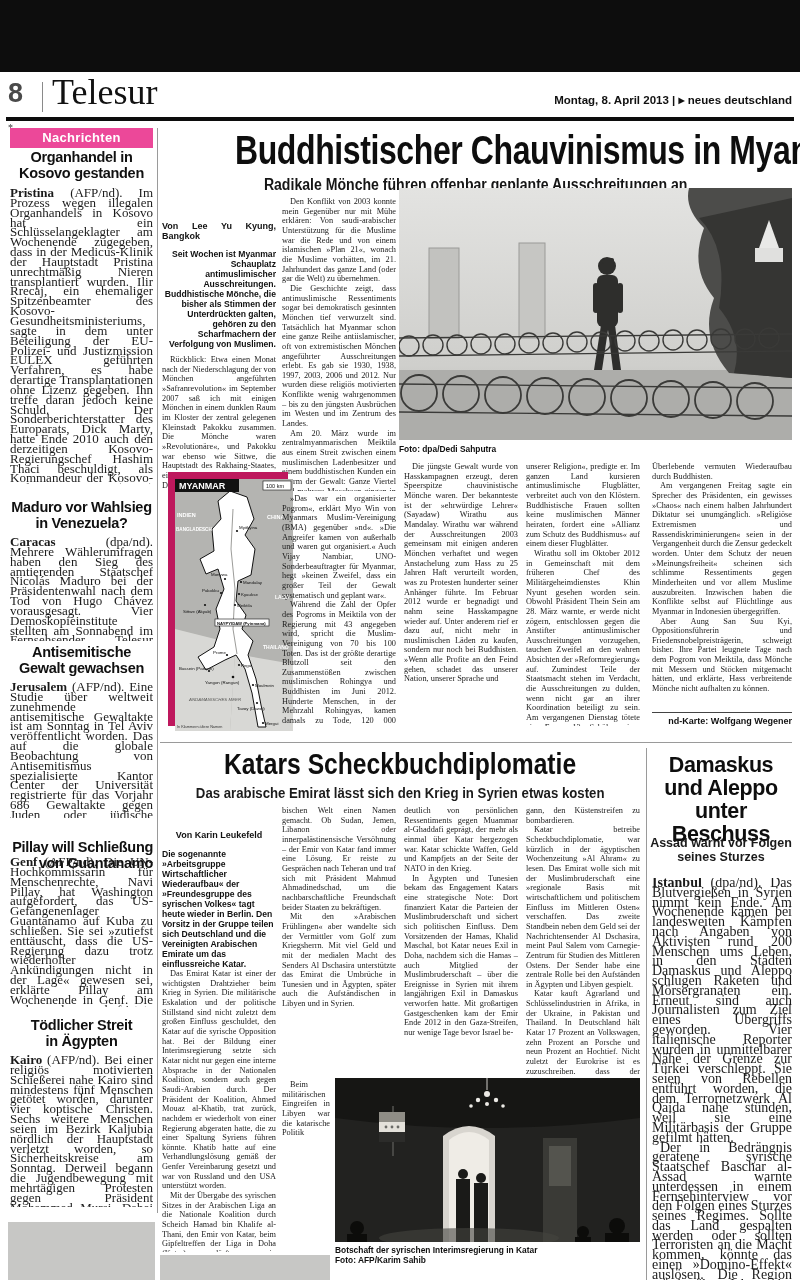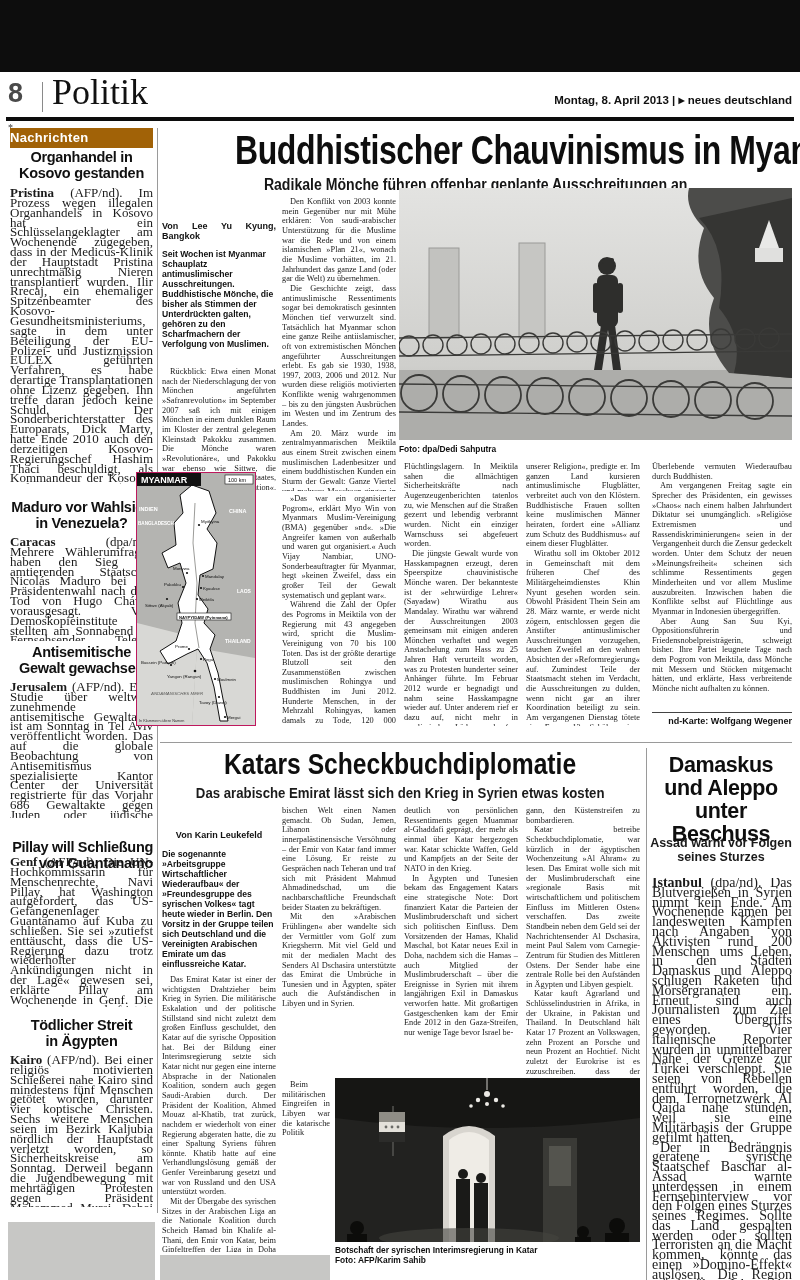--- a/index.html
+++ b/index.html
@@ -13,22 +13,22 @@
   .mh-bar{left:42px;top:82px;width:1px;height:30px;background:#8a8a8a;}
   .mh-title{left:52px;top:72px;font:400 36px/40px "Liberation Serif",serif;color:#111;}
   .mh-date{right:8px;top:94px;font:bold 11.5px "Liberation Sans",sans-serif;color:#111;}
   .mh-date .tri{font-size:8px;vertical-align:1px;}
   .rule-thick{left:6px;top:117px;width:788px;height:3.5px;background:#0c0c0c;}
   .star{left:8px;top:122px;font:10px "Liberation Serif",serif;color:#333;}
   
   .v-rule{width:1px;background:#9a9a9a;}
   .h-rule{height:1px;background:#9a9a9a;}
   
-  .rail-box{left:10px;top:128px;width:143px;height:20px;background:#a16207;
-            font:bold 13px/20px "Liberation Sans",sans-serif;color:#fff;letter-spacing:.3px;}
+  .rail-box{left:10px;top:128px;width:143px;height:20px;background:#ec4899;
+            font:bold 13px/20px "Liberation Sans",sans-serif;color:#fff;text-align:center;letter-spacing:.3px;}
   .rail-h{font:bold 14.5px/15.5px "Liberation Sans",sans-serif;text-align:center;color:#101010;
           white-space:pre-line;letter-spacing:-.3px;width:143px;left:10px;}
   .rail-b{left:10px;width:143px;font-size:13px;line-height:9.85px;text-align:justify;overflow:hidden;}
   .loc{font-weight:bold;}
   p{margin:0;}
   p.ind{text-indent:8px;}
   .ad-box{left:8px;top:1222px;width:147px;height:58px;background:#c7c7c5;}
   .ad-strip{left:160px;top:1255px;width:170px;height:25px;background:#c7c7c5;}
   
   .m-head{left:156px;top:128px;width:640px;text-align:center;font:bold 40px/44px "Liberation Sans",sans-serif;
@@ -51,21 +51,21 @@
   .d-sub{left:650px;top:836px;width:142px;text-align:center;font:bold 12.5px/14px "Liberation Sans",sans-serif;}
   svg text{font-family:"Liberation Sans",sans-serif;}
 </style>
 </head>
 <body>
 
 <div class="abs topbar"></div>
 
 <div class="abs mh-num">8</div>
 <div class="abs mh-bar"></div>
-<div class="abs mh-title">Politik</div>
+<div class="abs mh-title">Telesur</div>
 <div class="abs mh-date">
   <span>Montag, 8. April 2013</span>
   <span> | </span><span class="tri">▶</span>
   <span>neues deutschland</span>
 </div>
 <div class="abs rule-thick"></div>
 <div class="abs star">*</div>
 
 <div class="abs v-rule" style="left:157px;top:128px;height:1085px;"></div>
 <div class="abs h-rule" style="left:160px;top:742px;width:632px;"></div>
@@ -104,21 +104,21 @@
 </div>
 
 <div class="abs ad-box"></div>
 <div class="abs ad-strip"></div>
 
 <div class="abs m-head"><span>Buddhistischer Chauvinismus in Myanmar</span></div>
 <div class="abs m-sub"><span>Radikale Mönche führen offenbar geplante Ausschreitungen an</span></div>
 
 <div class="abs bodycol" style="left:162px;top:197px;width:114px;height:294px;">
   <p class="byline" style="margin-bottom:8px;">Von Lee Yu Kyung, Bangkok</p>
-  <p class="lead" style="margin-bottom:18px;">Seit Wochen ist Myanmar Schauplatz antimuslimischer Ausschreitungen. Buddhistische Mönche, die bisher als Stimmen der Unterdrückten galten, gehören zu den Scharfmachern der Verfolgung von Muslimen.</p>
+  <p class="lead" style="margin-bottom:6px;text-align:right;">Seit Wochen ist Myanmar Schauplatz antimuslimischer Ausschreitungen. Buddhistische Mönche, die bisher als Stimmen der Unterdrückten galten, gehören zu den Scharfmachern der Verfolgung von Muslimen.</p>
   <p class="ind">Rückblick: Etwa einen Monat nach der Niederschlagung der von Mönchen angeführten »Safranrevolution« im September 2007 saß ich mit einigen Mönchen in einem dunklen Raum im Kloster der zentral gelegenen Kleinstadt Pakokku zusammen. Die Mönche waren »Revolutionäre«, und Pakokku war ebenso wie Sittwe, die Hauptstadt des Rakhaing-Staates, eine Hochburg der »Revolution«. Die Mönche hatten Gewehrkugeln getrotzt und damit anderen Städten ein Beispiel gegeben. »Es war Rakhaing, dass wir die Armeefahrzeuge angriffen«, sagte einer der Mönche stolz. »Die Armee hatte Klostergebäude beschossen, als es 2003 hier Zusammenstöße mit Muslimen gab.«</p>
 </div>
 
 <div class="abs bodycol" style="left:282px;top:197px;width:114px;height:294px;">
   <p class="ind">Den Konflikt von 2003 konnte mein Gegenüber nur mit Mühe erklären: Von saudi-arabischer Unterstützung für die Muslime war die Rede und von einem islamischen »Plan 21«, wonach die Muslime vorhätten, im 21. Jahrhundert das ganze Land (oder gar die Welt) zu übernehmen.</p>
   <p class="ind">Die Geschichte zeigt, dass antimuslimische Ressentiments sogar bei demokratisch gesinnten Mönchen tief verwurzelt sind. Tatsächlich hat Myanmar schon eine ganze Reihe antiislamischer, oft von extremistischen Mönchen angeführter Ausschreitungen erlebt. Es gab sie 1930, 1938, 1997, 2003, 2006 und 2012. Nur wurden diese religiös motivierten Konflikte wenig wahrgenommen – bis zu den jüngsten Ausbrüchen im Westen und im Zentrum des Landes.</p>
   <p class="ind">Am 20. März wurde im zentralmyanmarischen Meiktila aus einem Streit zwischen einem muslimischen Ladenbesitzer und einem buddhistischen Kunden ein Sturm der Gewalt: Ganze Viertel und mehrere Moscheen gingen in Flammen auf, nach UN-Angaben flohen mehr als 12 000 Menschen aus der Stadt.</p>
 </div>
 
 <div class="abs" style="left:399px;top:188px;width:393px;height:252px;">
@@ -180,21 +180,21 @@
       </g>
       <line x1="0" y1="196" x2="393" y2="200"></line>
       <line x1="0" y1="224" x2="393" y2="228"></line>
     </g>
   </svg>
 </div>
 <div class="abs caption" style="left:399px;top:444px;width:393px;">
   <span>Foto: dpa/Dedi Sahputra</span>
 </div>
 
-<div class="abs" style="left:136px;top:472px;width:120px;height:254px;background:#cdcdca;border:1px solid #be185d;box-sizing:border-box;">
+<div class="abs" style="left:168px;top:472px;width:120px;height:254px;background:#cdcdca;border:7px solid #be185d;box-sizing:border-box;">
   <svg width="118" height="252" viewBox="0 0 118 252">
     <rect width="118" height="252" fill="#b4b4b1"></rect>
     <path d="M0,150 L40,160 L60,175 L55,252 L0,252 Z" fill="#d8d8d5"></path>
     <path d="M60,175 L118,185 L118,252 L55,252 Z" fill="#d8d8d5"></path>
     <path d="M55,12 L72,18 L79,40 L70,56 L80,70 L76,96 L63,102 L61,122 L71,136 L67,150 L78,162 L73,176 L81,200 L86,226 L91,248 L83,248 L77,214 L70,190 L61,176 L50,181 L31,191 L23,178 L39,168 L45,150 L41,130 L49,110 L43,90 L31,95 L25,80 L39,72 L37,50 L46,40 L43,22 Z" fill="#ffffff" stroke="#111" stroke-width="1"></path>
     <path d="M58,30 L56,70 L60,110 L58,150 L62,175" stroke="#9c9c99" stroke-width="1" fill="none"></path>
     <rect x="0" y="0" width="64" height="13" fill="#111"></rect>
     <text x="4" y="10" font-size="9" font-weight="bold" fill="#fff">MYANMAR</text>
     <rect x="88" y="2" width="28" height="9" fill="#fff" stroke="#111" stroke-width="0.6"></rect>
     <text x="91" y="9" font-size="5.5" fill="#111">100 km</text>
@@ -238,41 +238,40 @@
     <text x="14" y="222" font-size="4.4" font-style="italic" fill="#5a5a58">ANDAMANISCHES MEER</text>
     <text x="2" y="249" font-size="3.8" fill="#333">In Klammern ältere Namen</text>
   </svg>
 </div>
 
 <div class="abs bodycol" style="left:282px;top:494px;width:114px;height:232px;">
   <p class="ind">»Das war ein organisierter Pogrom«, erklärt Myo Win von Myanmars Muslim-Vereinigung (BMA) gegenüber »nd«. »Die Angreifer kamen von außerhalb und waren gut organisiert.« Auch Vijay Nambiar, UNO-Sonderbeauftragter für Myanmar, hegt »keinen Zweifel, dass ein großer Teil der Gewalt systematisch und geplant war«.</p>
   <p class="ind">Während die Zahl der Opfer des Pogroms in Meiktila von der Regierung mit 43 angegeben wird, spricht die Muslim-Vereinigung von 70 bis 100 Toten. Das ist der größte derartige Blutzoll seit den Zusammenstößen zwischen muslimischen Rohingya und Buddhisten im Juni 2012. Hunderte Menschen, in der Mehrzahl Rohingyas, kamen damals zu Tode, 120 000 Rohingyas leben seither in</p>
 </div>
 <div class="abs bodycol" style="left:404px;top:462px;width:114px;height:264px;">
-  <p>Flüchtlingslagern. In Meiktila sahen die allmächtigen Sicherheitskräfte nach Augenzeugenberichten tatenlos zu, wie Menschen auf die Straßen gezerrt und lebendig verbrannt wurden. Nicht ein einziger Warnschuss sei abgefeuert worden.</p>
   <p class="ind">Die jüngste Gewalt wurde von Hasskampagnen erzeugt, deren Speerspitze chauvinistische Mönche waren. Der bekannteste ist der »ehrwürdige Lehrer« (Sayadaw) Wirathu aus Mandalay. Wirathu war während der Ausschreitungen 2003 gemeinsam mit einigen anderen Mönchen verhaftet und wegen Anstachelung zum Hass zu 25 Jahren Haft verurteilt worden, was zu Protesten hunderter seiner Anhänger führte. Im Februar 2012 wurde er begnadigt und nahm seine Hasskampagne wieder auf. Unter anderem rief er dazu auf, nicht mehr in muslimischen Läden zu kaufen, sondern nur noch bei Buddhisten. »Wenn alle Profite an den Feind gehen, schadet das unserer Nation, unserer Sprache und</p>
 </div>
 <div class="abs bodycol" style="left:526px;top:462px;width:114px;height:264px;">
   <p>unserer Religion«, predigte er. Im ganzen Land kursieren antimuslimische Flugblätter, verbreitet auch von den Klöstern. Buddhistische Frauen sollten keine muslimischen Männer heiraten, fordert eine »Allianz zum Schutz des Buddhismus« auf einem dieser Flugblätter.</p>
   <p class="ind">Wirathu soll im Oktober 2012 in Gemeinschaft mit dem früheren Chef des Militärgeheimdienstes Khin Nyunt gesehen worden sein. Obwohl Präsident Thein Sein am 28. März warnte, er werde nicht zögern, entschlossen gegen die Anstifter antimuslimischer Ausschreitungen vorzugehen, tauchen Zweifel an den wahren Absichten der »Reformregierung« auf. Zumindest Teile der Staatsmacht stehen im Verdacht, die Ausschreitungen zu dulden, wenn nicht gar an ihrer Koordination beteiligt zu sein. Am vergangenen Dienstag tötete ein Feuer 13 Schüler einer islamischen Schule in der Wirtschaftsmetropole Yangon. Angeblich war stark überhöhte Stromspannung die Ursache,</p>
 </div>
 <div class="abs bodycol" style="left:652px;top:462px;width:140px;height:244px;">
   <p>Überlebende vermuten Wiederaufbau durch Buddhisten.</p>
   <p class="ind">Am vergangenen Freitag sagte ein Sprecher des Präsidenten, ein gewisses »Chaos« nach einem halben Jahrhundert Diktatur sei unumgänglich. »Religiöse Extremismen und Rassendiskriminierungen« seien in der Vergangenheit durch die Zensur gedeckelt worden. Unter dem Schutz der neuen »Meinungsfreiheit« scheinen sich schlimme Ressentiments gegen Minderheiten und vor allem Muslime auszubreiten. Inzwischen haben die Konflikte selbst auf Flüchtlinge aus Myanmar in Indonesien übergegriffen.</p>
   <p class="ind">Aber Aung San Suu Kyi, Oppositionsführerin und Friedensnobelpreisträgerin, schweigt bisher. Ihre Partei leugnete Tage nach dem Pogrom von Meiktila, dass Mönche mit Messern und Stöcken mitgemacht hätten, und erklärte, Hass verbreitende Mönche nicht aufhalten zu können.</p>
 </div>
 <div class="abs h-rule" style="left:652px;top:712px;width:140px;background:#444;"></div>
 <div class="abs credit-line" style="left:652px;top:716px;width:140px;">nd-Karte: Wolfgang Wegener</div>
 
 <div class="abs q-head"><span>Katars Scheckbuchdiplomatie</span></div>
 <div class="abs q-sub"><span>Das arabische Emirat lässt sich den Krieg in Syrien etwas kosten</span></div>
 
 <div class="abs bodycol" style="left:162px;top:806px;width:114px;height:446px;">
   <p class="byline" style="text-align:center;margin-bottom:9px;">Von Karin Leukefeld</p>
-  <p class="lead" style="margin-bottom:6px;">Die sogenannte »Arbeitsgruppe Wirtschaftlicher Wiederaufbau« der »Freundesgruppe des syrischen Volkes« tagt heute wieder in Berlin. Den Vorsitz in der Gruppe teilen sich Deutschland und die Vereinigten Arabischen Emirate um das einflussreiche Katar.</p>
+  <p class="lead" style="margin-bottom:0;">Die sogenannte »Arbeitsgruppe Wirtschaftlicher Wiederaufbau« der »Freundesgruppe des syrischen Volkes« tagt heute wieder in Berlin. Den Vorsitz in der Gruppe teilen sich Deutschland und die Vereinigten Arabischen Emirate um das einflussreiche Katar.</p>
   <p class="ind">Das Emirat Katar ist einer der wichtigsten Drahtzieher beim Krieg in Syrien. Die militärische Eskalation und der politische Stillstand sind nicht zuletzt dem großen Einfluss geschuldet, den Katar auf die syrische Opposition hat. Bei der Bildung einer Interimsregierung setzte sich Katar nicht nur gegen eine interne Absprache in der Nationalen Koalition, sondern auch gegen Saudi-Arabien durch. Der Präsident der Koalition, Ahmed Mouaz al-Khatib, trat zurück, nachdem er wiederholt von einer Regierung abgeraten hatte, die zu einer Spaltung Syriens führen könnte. Khatib hatte auf eine Verhandlungslösung gemäß der Genfer Vereinbarung gesetzt und war von Russland und den USA unterstützt worden.</p>
   <p class="ind">Mit der Übergabe des syrischen Sitzes in der Arabischen Liga an die Nationale Koalition durch Scheich Hamad bin Khalife al-Thani, den Emir von Katar, beim Gipfeltreffen der Liga in Doha (Katar) dürften ein Waffenstillstand und eine Verhandlungslösung nach dem Genfer Abkommen in weite Ferne gerückt sein.</p>
 
 </div>
 <div class="abs bodycol" style="left:282px;top:806px;width:114px;height:268px;">
   <p>bischen Welt einen Namen gemacht. Ob Sudan, Jemen, Libanon oder innerpalästinensische Versöhnung – der Emir von Katar fand immer eine Lösung. Er reiste zu Gesprächen nach Teheran und traf sich mit Präsident Mahmud Ahmadinedschad, um die nachbarschaftliche Freundschaft beider Staaten zu bekräftigen.</p>
   <p class="ind">Mit den »Arabischen Frühlingen« aber wandelte sich der Vermittler vom Golf zum Kriegsherrn. Mit viel Geld und mit der medialen Macht des Senders Al Dschasira unterstützte das Emirat die Umbrüche in Tunesien und in Ägypten, später auch die Aufständischen in Libyen und in Syrien.</p>
 </div>
 <div class="abs bodycol" style="left:282px;top:1080px;width:48px;height:172px;">
   <p class="ind">Beim militärischen Eingreifen in Libyen war die katarische Politik</p>

